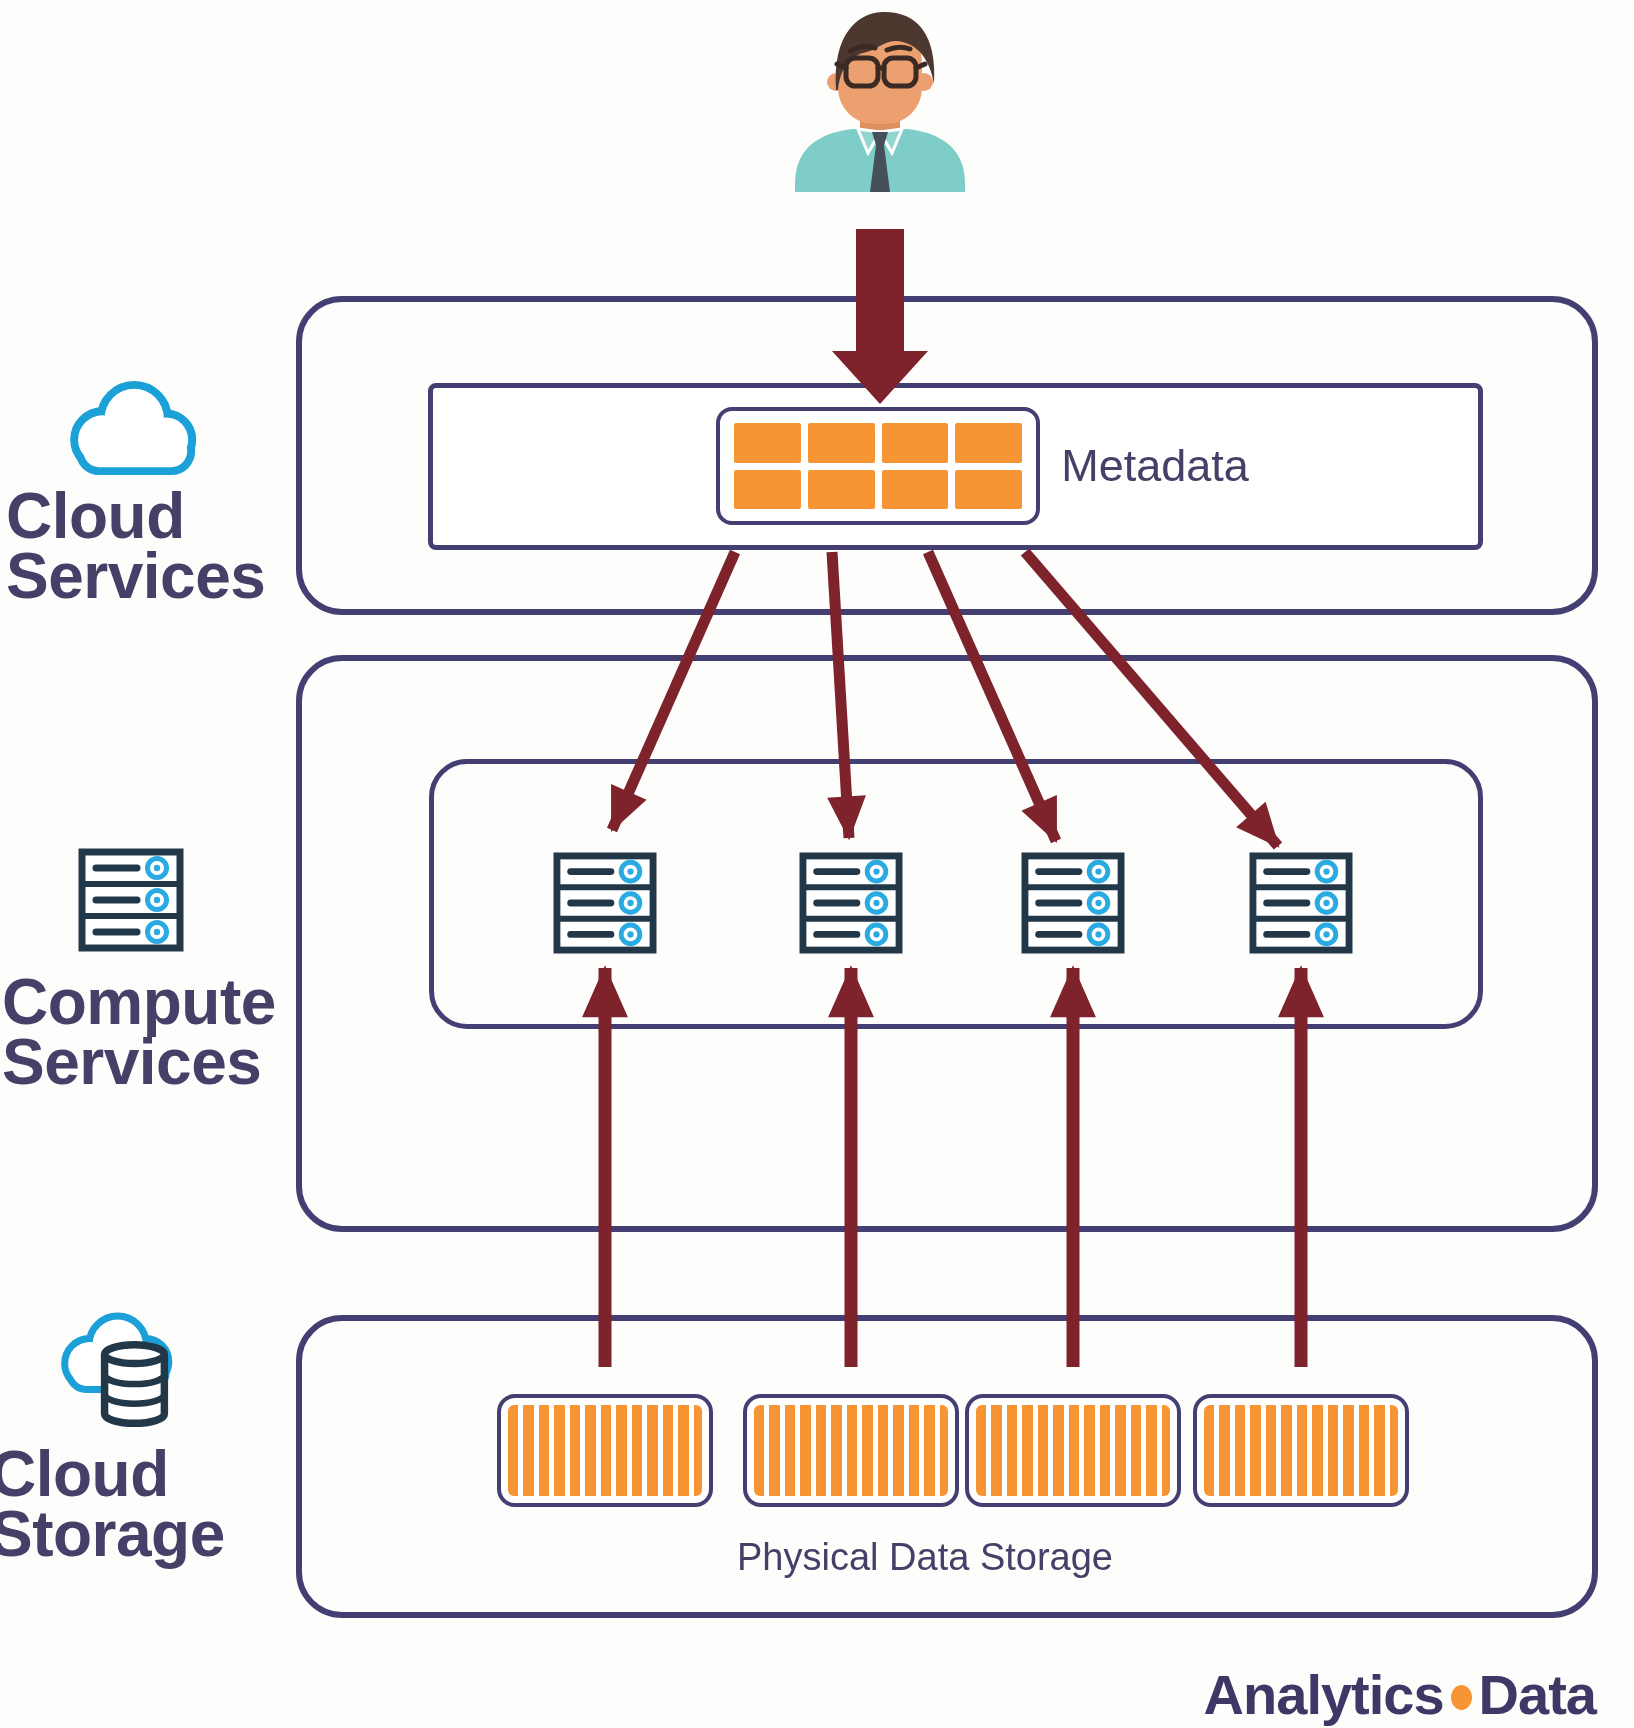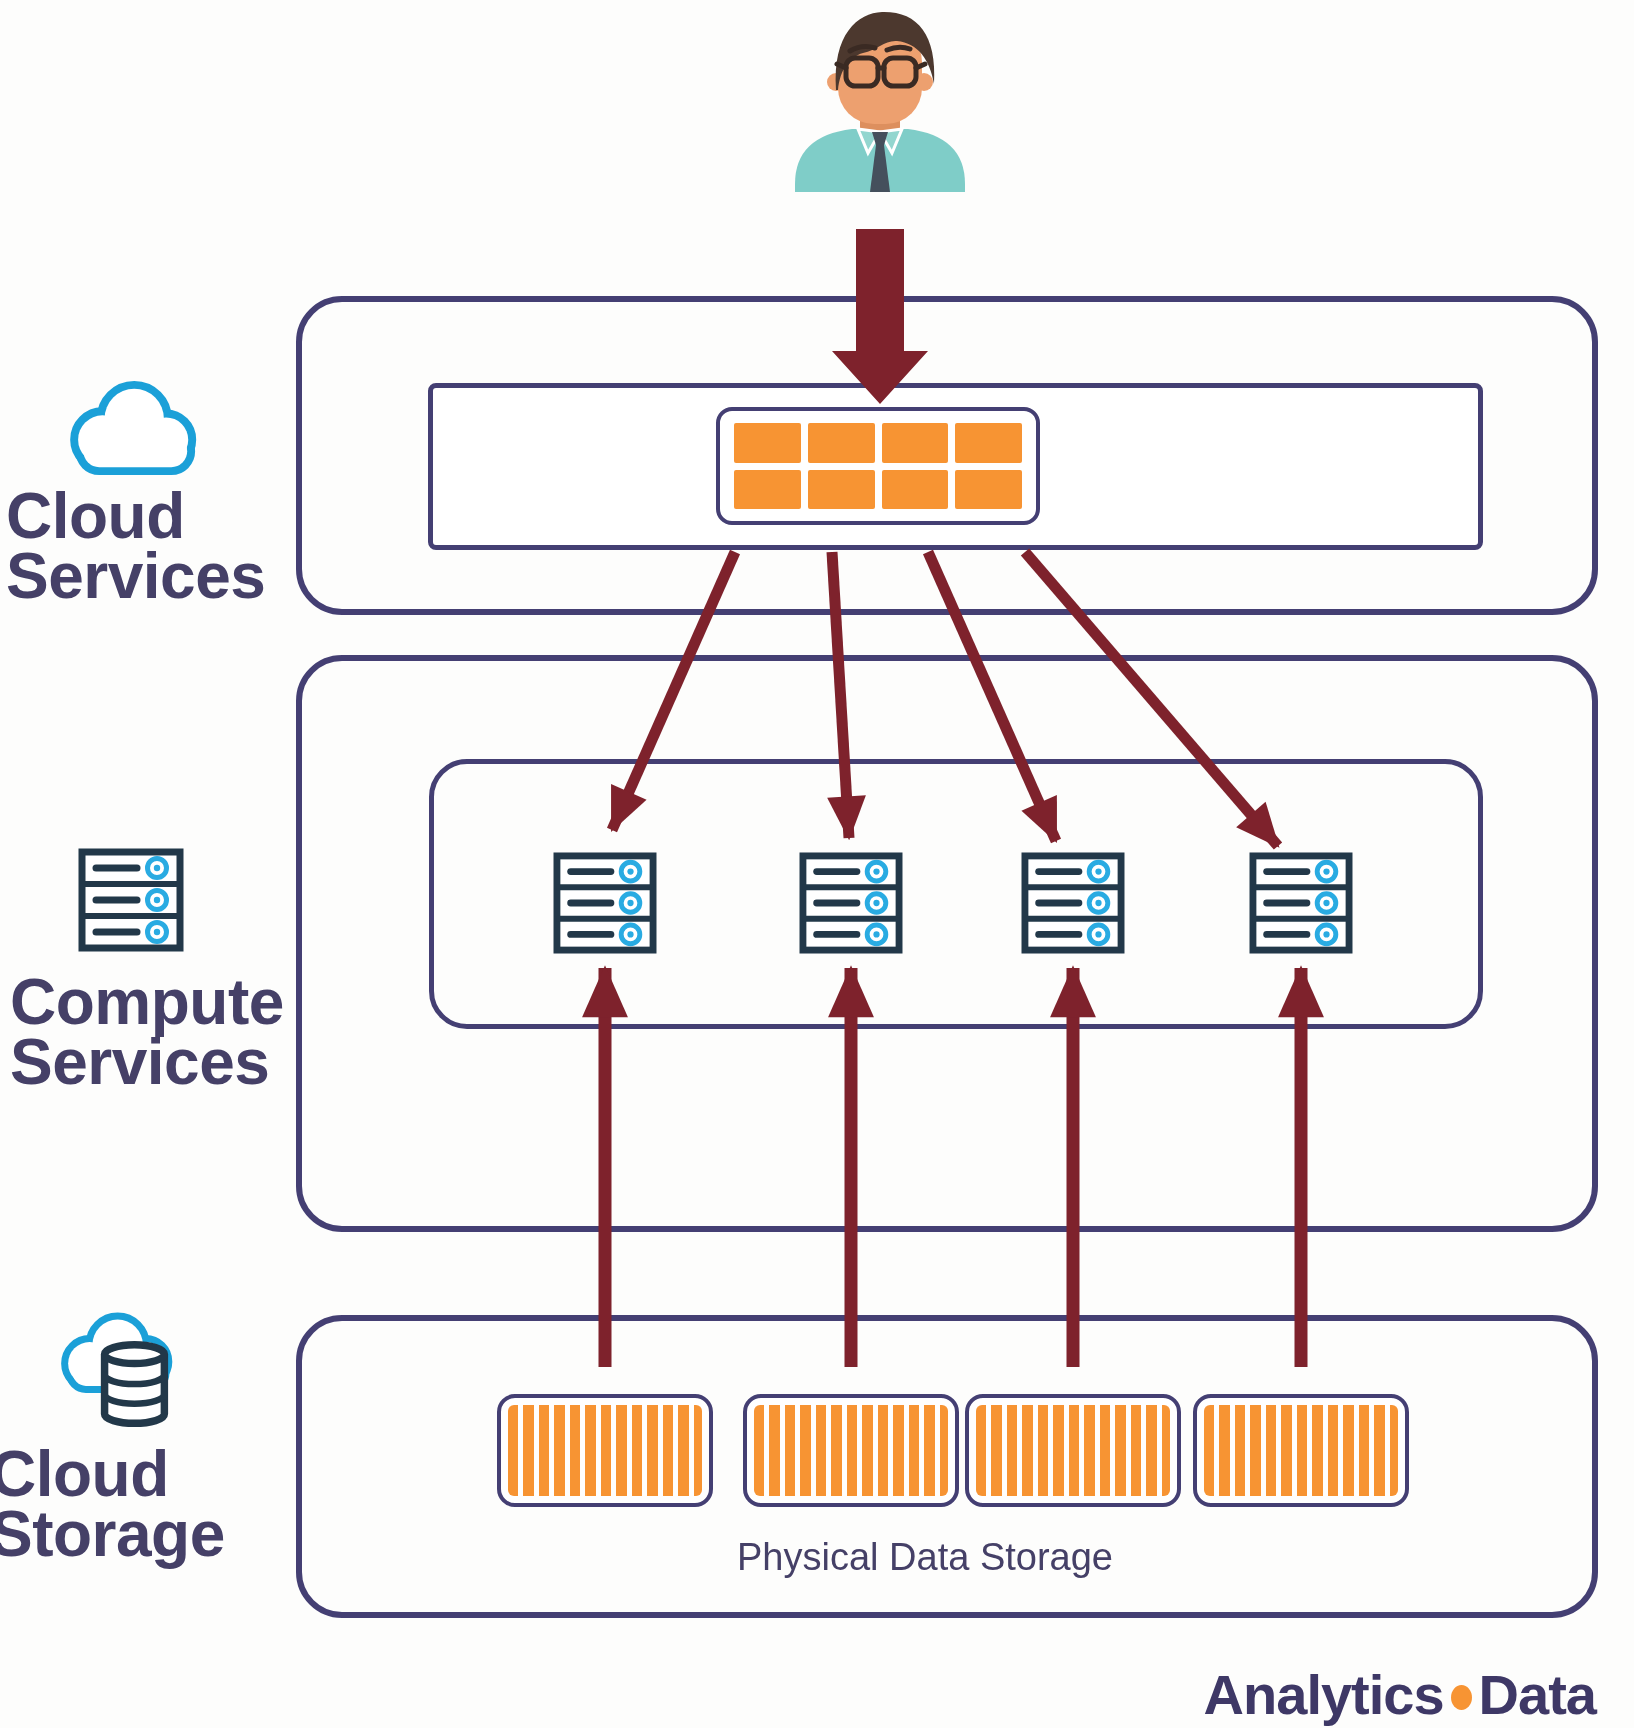--- a/index.html
+++ b/index.html
@@ -22,21 +22,21 @@
   #compute-inner-rect{position:absolute;left:429px;top:759px;width:1044px;height:260px;
     border:5px solid var(--c-navy);border-radius:38px;background:transparent;}
   #metadata-table{position:absolute;left:716px;top:407px;width:324px;height:118px;
     border:4px solid var(--c-navy);border-radius:16px;background:#fff;
     display:grid;grid-template-columns:repeat(4,1fr);grid-template-rows:repeat(2,1fr);
     gap:7px;padding:12px 14px;box-sizing:border-box;}
   .table-cell{background:var(--c-orange);border-radius:2px;}
   .side-label{position:absolute;color:var(--c-text);font-size:64px;line-height:60px;
     letter-spacing:-0.5px;text-align:left;font-weight:700;}
   #label-cloud-services{left:6px;top:486px;width:260px;}
-  #label-compute-services{left:10px;top:972px;width:260px;}
+  #label-compute-services{left:2px;top:972px;width:260px;}
   #label-cloud-storage{left:-10px;top:1444px;width:260px;}
   #metadata-label{position:absolute;left:1035px;top:438px;width:240px;height:56px;
     display:flex;align-items:center;justify-content:center;color:var(--c-text);
     font-size:45px;font-weight:400;}
   .storage-block{position:absolute;top:1394px;width:216px;height:113px;box-sizing:border-box;
     border:4px solid var(--c-navy);border-radius:18px;background:#fff;padding:7px;}
   .stripes{width:100%;height:100%;border-radius:6px;overflow:hidden;
     background:repeating-linear-gradient(to right,var(--c-orange) 0 10.5px,#ffffff 10.5px 15.5px);}
   #storage-caption{position:absolute;left:295px;top:1536px;width:1260px;text-align:center;
     color:var(--c-text);font-size:38px;font-weight:400;}
@@ -59,20 +59,21 @@
   <div id="metadata-table">
     <div class="table-cell"></div>
     <div class="table-cell"></div>
     <div class="table-cell"></div>
     <div class="table-cell"></div>
     <div class="table-cell"></div>
     <div class="table-cell"></div>
     <div class="table-cell"></div>
     <div class="table-cell"></div>
   </div>
+  <div id="metadata-label">Metadata</div>
 
   <div id="compute-inner-rect"></div>
 
   <div class="storage-block" style="left:497px">
     <div class="stripes"></div>
   </div>
   <div class="storage-block" style="left:743px">
     <div class="stripes"></div>
   </div>
   <div class="storage-block" style="left:965px">

